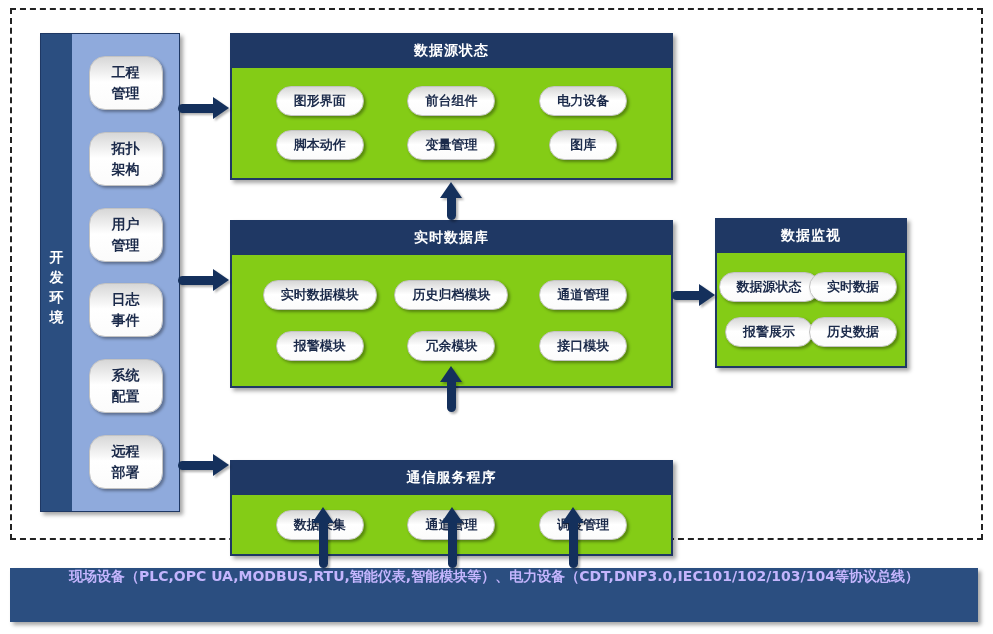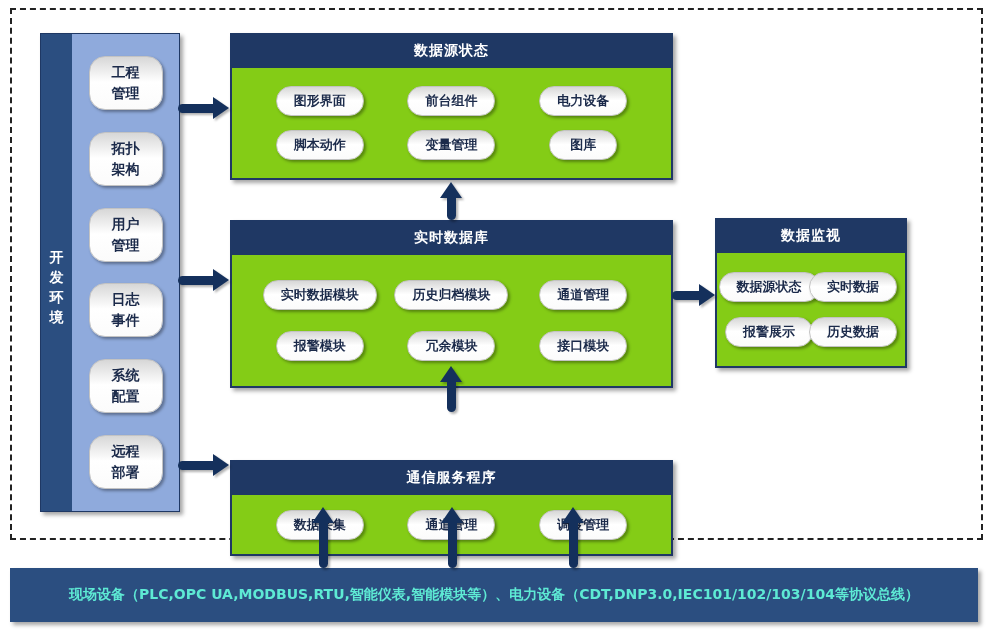--- a/index.html
+++ b/index.html
@@ -70,21 +70,21 @@
 
   #panel-hmi     { left:230px; top:33px;  width:443px; height:147px; }
   #panel-rtdb    { left:230px; top:220px; width:443px; height:168px; }
   #panel-comm    { left:230px; top:412px; width:443px; height:96px;margin-top:48px; }
   #panel-monitor { left:715px; top:218px; width:192px; height:150px; }
   #panel-monitor .panel-body { padding:4px 10px; }
 
   
   .bus-bar {
     position:absolute; left:10px; top:568px; width:968px; height:54px;
-    background:#2B4E80; color:#5eead4; display:flex; align-items:center;
+    background:#2B4E80; color:#c4b5fd; display:flex; 
     justify-content:center; font-size:14px; font-weight:bold;
     box-shadow:3px 3px 4px rgba(0,0,0,0.35); z-index:2; text-align:center;
     padding:0 10px; box-sizing:border-box;
   }
 
   
   .arrow-right {
     position:absolute; display:flex; align-items:center; height:22px; z-index:3;
     filter:drop-shadow(2px 2px 1px rgba(0,0,0,0.3));
   }

